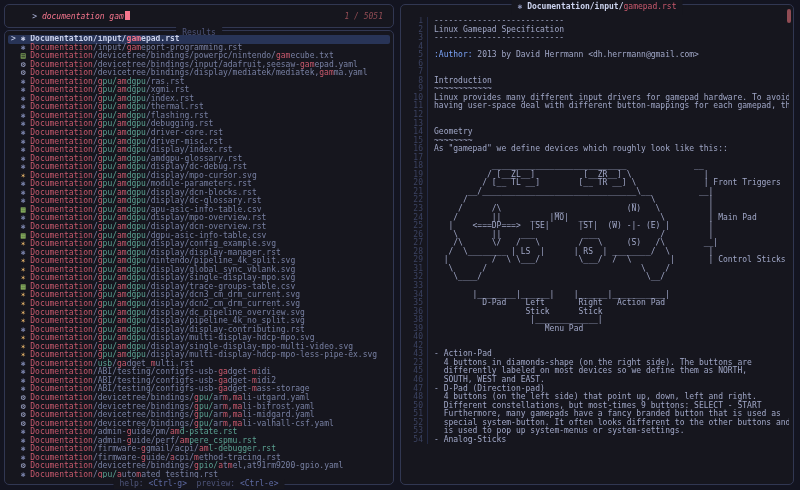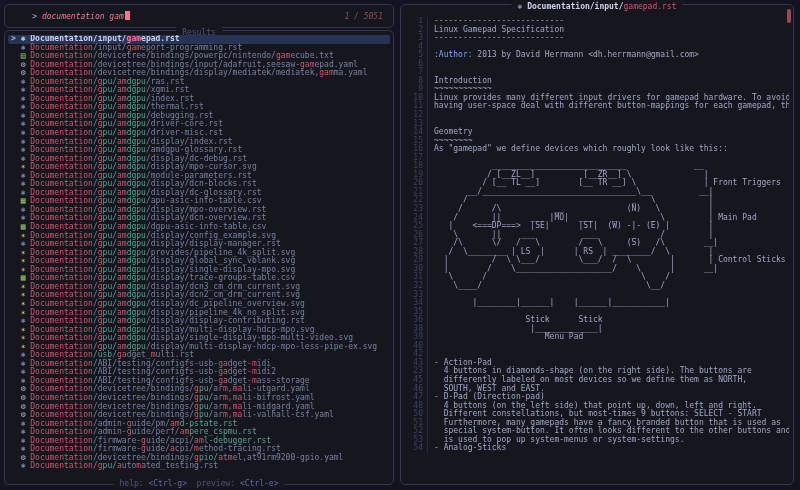--- a/index.html
+++ b/index.html
@@ -70,37 +70,38 @@
   <div id="rows">
       <div class="row selected"><span class="sel-caret">&gt; </span><span class="ficon" style="color: rgb(201, 208, 234);">✱ </span><span class="c-w">Documentation/input/</span><span class="c-m">gam</span><span class="c-w">epad.rst</span></div>
       <div class="row"><span class="sel-caret">  </span><span class="ficon" style="color: rgb(121, 130, 169);">✱ </span><span class="c-m">Documentation</span><span class="c-d">/input/</span><span class="c-m">gam</span><span class="c-d">eport-programming.rst</span></div>
       <div class="row"><span class="sel-caret">  </span><span class="ficon" style="color: rgb(158, 206, 106);">▤ </span><span class="c-m">Documentation</span><span class="c-d">/devicetree/bindings/powerpc/nintendo/</span><span class="c-m">gam</span><span class="c-d">ecube.txt</span></div>
       <div class="row"><span class="sel-caret">  </span><span class="ficon" style="color: rgb(169, 177, 214);">⚙ </span><span class="c-m">Documentation</span><span class="c-d">/devicetree/bindings/input/adafruit,seesaw-</span><span class="c-m">gam</span><span class="c-d">epad.yaml</span></div>
       <div class="row"><span class="sel-caret">  </span><span class="ficon" style="color: rgb(169, 177, 214);">⚙ </span><span class="c-m">Documentation</span><span class="c-d">/devicetree/bindings/display/mediatek/mediatek,</span><span class="c-m">gam</span><span class="c-d">ma.yaml</span></div>
       <div class="row"><span class="sel-caret">  </span><span class="ficon" style="color: rgb(121, 130, 169);">✱ </span><span class="c-m">Documentation</span><span class="c-d">/</span><span class="c-m">g</span><span class="c-t">pu/</span><span class="c-m">am</span><span class="c-t">dgpu</span><span class="c-d">/ras.rst</span></div>
       <div class="row"><span class="sel-caret">  </span><span class="ficon" style="color: rgb(121, 130, 169);">✱ </span><span class="c-m">Documentation</span><span class="c-d">/</span><span class="c-m">g</span><span class="c-t">pu/</span><span class="c-m">am</span><span class="c-t">dgpu</span><span class="c-d">/xgmi.rst</span></div>
       <div class="row"><span class="sel-caret">  </span><span class="ficon" style="color: rgb(121, 130, 169);">✱ </span><span class="c-m">Documentation</span><span class="c-d">/</span><span class="c-m">g</span><span class="c-t">pu/</span><span class="c-m">am</span><span class="c-t">dgpu</span><span class="c-d">/index.rst</span></div>
       <div class="row"><span class="sel-caret">  </span><span class="ficon" style="color: rgb(121, 130, 169);">✱ </span><span class="c-m">Documentation</span><span class="c-d">/</span><span class="c-m">g</span><span class="c-t">pu/</span><span class="c-m">am</span><span class="c-t">dgpu</span><span class="c-d">/thermal.rst</span></div>
+      <div class="row"><span class="sel-caret">  </span><span class="ficon" style="color: rgb(121, 130, 169);">✱ </span><span class="c-m">Documentation</span><span class="c-d">/</span><span class="c-m">g</span><span class="c-t">pu/</span><span class="c-m">am</span><span class="c-t">dgpu</span><span class="c-d">/flashing.rst</span></div>
       <div class="row"><span class="sel-caret">  </span><span class="ficon" style="color: rgb(121, 130, 169);">✱ </span><span class="c-m">Documentation</span><span class="c-d">/</span><span class="c-m">g</span><span class="c-t">pu/</span><span class="c-m">am</span><span class="c-t">dgpu</span><span class="c-d">/debugging.rst</span></div>
       <div class="row"><span class="sel-caret">  </span><span class="ficon" style="color: rgb(121, 130, 169);">✱ </span><span class="c-m">Documentation</span><span class="c-d">/</span><span class="c-m">g</span><span class="c-t">pu/</span><span class="c-m">am</span><span class="c-t">dgpu</span><span class="c-d">/driver-core.rst</span></div>
       <div class="row"><span class="sel-caret">  </span><span class="ficon" style="color: rgb(121, 130, 169);">✱ </span><span class="c-m">Documentation</span><span class="c-d">/</span><span class="c-m">g</span><span class="c-t">pu/</span><span class="c-m">am</span><span class="c-t">dgpu</span><span class="c-d">/driver-misc.rst</span></div>
       <div class="row"><span class="sel-caret">  </span><span class="ficon" style="color: rgb(121, 130, 169);">✱ </span><span class="c-m">Documentation</span><span class="c-d">/</span><span class="c-m">g</span><span class="c-t">pu/</span><span class="c-m">am</span><span class="c-t">dgpu</span><span class="c-d">/display/index.rst</span></div>
       <div class="row"><span class="sel-caret">  </span><span class="ficon" style="color: rgb(121, 130, 169);">✱ </span><span class="c-m">Documentation</span><span class="c-d">/</span><span class="c-m">g</span><span class="c-t">pu/</span><span class="c-m">am</span><span class="c-t">dgpu</span><span class="c-d">/amdgpu-glossary.rst</span></div>
       <div class="row"><span class="sel-caret">  </span><span class="ficon" style="color: rgb(121, 130, 169);">✱ </span><span class="c-m">Documentation</span><span class="c-d">/</span><span class="c-m">g</span><span class="c-t">pu/</span><span class="c-m">am</span><span class="c-t">dgpu</span><span class="c-d">/display/dc-debug.rst</span></div>
       <div class="row"><span class="sel-caret">  </span><span class="ficon" style="color: rgb(224, 175, 104);">✶ </span><span class="c-m">Documentation</span><span class="c-d">/</span><span class="c-m">g</span><span class="c-t">pu/</span><span class="c-m">am</span><span class="c-t">dgpu</span><span class="c-d">/display/mpo-cursor.svg</span></div>
       <div class="row"><span class="sel-caret">  </span><span class="ficon" style="color: rgb(121, 130, 169);">✱ </span><span class="c-m">Documentation</span><span class="c-d">/</span><span class="c-m">g</span><span class="c-t">pu/</span><span class="c-m">am</span><span class="c-t">dgpu</span><span class="c-d">/module-parameters.rst</span></div>
       <div class="row"><span class="sel-caret">  </span><span class="ficon" style="color: rgb(121, 130, 169);">✱ </span><span class="c-m">Documentation</span><span class="c-d">/</span><span class="c-m">g</span><span class="c-t">pu/</span><span class="c-m">am</span><span class="c-t">dgpu</span><span class="c-d">/display/dcn-blocks.rst</span></div>
       <div class="row"><span class="sel-caret">  </span><span class="ficon" style="color: rgb(121, 130, 169);">✱ </span><span class="c-m">Documentation</span><span class="c-d">/</span><span class="c-m">g</span><span class="c-t">pu/</span><span class="c-m">am</span><span class="c-t">dgpu</span><span class="c-d">/display/dc-glossary.rst</span></div>
       <div class="row"><span class="sel-caret">  </span><span class="ficon" style="color: rgb(158, 206, 106);">▦ </span><span class="c-m">Documentation</span><span class="c-d">/</span><span class="c-m">g</span><span class="c-t">pu/</span><span class="c-m">am</span><span class="c-t">dgpu</span><span class="c-d">/apu-asic-info-table.csv</span></div>
       <div class="row"><span class="sel-caret">  </span><span class="ficon" style="color: rgb(121, 130, 169);">✱ </span><span class="c-m">Documentation</span><span class="c-d">/</span><span class="c-m">g</span><span class="c-t">pu/</span><span class="c-m">am</span><span class="c-t">dgpu</span><span class="c-d">/display/mpo-overview.rst</span></div>
       <div class="row"><span class="sel-caret">  </span><span class="ficon" style="color: rgb(121, 130, 169);">✱ </span><span class="c-m">Documentation</span><span class="c-d">/</span><span class="c-m">g</span><span class="c-t">pu/</span><span class="c-m">am</span><span class="c-t">dgpu</span><span class="c-d">/display/dcn-overview.rst</span></div>
       <div class="row"><span class="sel-caret">  </span><span class="ficon" style="color: rgb(158, 206, 106);">▦ </span><span class="c-m">Documentation</span><span class="c-d">/</span><span class="c-m">g</span><span class="c-t">pu/</span><span class="c-m">am</span><span class="c-t">dgpu</span><span class="c-d">/dgpu-asic-info-table.csv</span></div>
       <div class="row"><span class="sel-caret">  </span><span class="ficon" style="color: rgb(224, 175, 104);">✶ </span><span class="c-m">Documentation</span><span class="c-d">/</span><span class="c-m">g</span><span class="c-t">pu/</span><span class="c-m">am</span><span class="c-t">dgpu</span><span class="c-d">/display/config_example.svg</span></div>
       <div class="row"><span class="sel-caret">  </span><span class="ficon" style="color: rgb(121, 130, 169);">✱ </span><span class="c-m">Documentation</span><span class="c-d">/</span><span class="c-m">g</span><span class="c-t">pu/</span><span class="c-m">am</span><span class="c-t">dgpu</span><span class="c-d">/display/display-manager.rst</span></div>
-      <div class="row"><span class="sel-caret">  </span><span class="ficon" style="color: rgb(224, 175, 104);">✶ </span><span class="c-m">Documentation</span><span class="c-d">/</span><span class="c-m">g</span><span class="c-t">pu/</span><span class="c-m">am</span><span class="c-t">dgpu</span><span class="c-d">/provides/pipeline_4k_split.svg</span></div>
+      <div class="row"><span class="sel-caret">  </span><span class="ficon" style="color: rgb(224, 175, 104);">✶ </span><span class="c-m">Documentation</span><span class="c-d">/</span><span class="c-m">g</span><span class="c-t">pu/</span><span class="c-m">am</span><span class="c-t">dgpu</span><span class="c-d">/nintendo/pipeline_4k_split.svg</span></div>
       <div class="row"><span class="sel-caret">  </span><span class="ficon" style="color: rgb(224, 175, 104);">✶ </span><span class="c-m">Documentation</span><span class="c-d">/</span><span class="c-m">g</span><span class="c-t">pu/</span><span class="c-m">am</span><span class="c-t">dgpu</span><span class="c-d">/display/global_sync_vblank.svg</span></div>
       <div class="row"><span class="sel-caret">  </span><span class="ficon" style="color: rgb(224, 175, 104);">✶ </span><span class="c-m">Documentation</span><span class="c-d">/</span><span class="c-m">g</span><span class="c-t">pu/</span><span class="c-m">am</span><span class="c-t">dgpu</span><span class="c-d">/display/single-display-mpo.svg</span></div>
       <div class="row"><span class="sel-caret">  </span><span class="ficon" style="color: rgb(158, 206, 106);">▦ </span><span class="c-m">Documentation</span><span class="c-d">/</span><span class="c-m">g</span><span class="c-t">pu/</span><span class="c-m">am</span><span class="c-t">dgpu</span><span class="c-d">/display/trace-groups-table.csv</span></div>
       <div class="row"><span class="sel-caret">  </span><span class="ficon" style="color: rgb(224, 175, 104);">✶ </span><span class="c-m">Documentation</span><span class="c-d">/</span><span class="c-m">g</span><span class="c-t">pu/</span><span class="c-m">am</span><span class="c-t">dgpu</span><span class="c-d">/display/dcn3_cm_drm_current.svg</span></div>
       <div class="row"><span class="sel-caret">  </span><span class="ficon" style="color: rgb(224, 175, 104);">✶ </span><span class="c-m">Documentation</span><span class="c-d">/</span><span class="c-m">g</span><span class="c-t">pu/</span><span class="c-m">am</span><span class="c-t">dgpu</span><span class="c-d">/display/dcn2_cm_drm_current.svg</span></div>
       <div class="row"><span class="sel-caret">  </span><span class="ficon" style="color: rgb(224, 175, 104);">✶ </span><span class="c-m">Documentation</span><span class="c-d">/</span><span class="c-m">g</span><span class="c-t">pu/</span><span class="c-m">am</span><span class="c-t">dgpu</span><span class="c-d">/display/dc_pipeline_overview.svg</span></div>
       <div class="row"><span class="sel-caret">  </span><span class="ficon" style="color: rgb(224, 175, 104);">✶ </span><span class="c-m">Documentation</span><span class="c-d">/</span><span class="c-m">g</span><span class="c-t">pu/</span><span class="c-m">am</span><span class="c-t">dgpu</span><span class="c-d">/display/pipeline_4k_no_split.svg</span></div>
       <div class="row"><span class="sel-caret">  </span><span class="ficon" style="color: rgb(121, 130, 169);">✱ </span><span class="c-m">Documentation</span><span class="c-d">/</span><span class="c-m">g</span><span class="c-t">pu/</span><span class="c-m">am</span><span class="c-t">dgpu</span><span class="c-d">/display/display-contributing.rst</span></div>
       <div class="row"><span class="sel-caret">  </span><span class="ficon" style="color: rgb(224, 175, 104);">✶ </span><span class="c-m">Documentation</span><span class="c-d">/</span><span class="c-m">g</span><span class="c-t">pu/</span><span class="c-m">am</span><span class="c-t">dgpu</span><span class="c-d">/display/multi-display-hdcp-mpo.svg</span></div>
       <div class="row"><span class="sel-caret">  </span><span class="ficon" style="color: rgb(224, 175, 104);">✶ </span><span class="c-m">Documentation</span><span class="c-d">/</span><span class="c-m">g</span><span class="c-t">pu/</span><span class="c-m">am</span><span class="c-t">dgpu</span><span class="c-d">/display/single-display-mpo-multi-video.svg</span></div>
@@ -108,21 +109,21 @@
       <div class="row"><span class="sel-caret">  </span><span class="ficon" style="color: rgb(121, 130, 169);">✱ </span><span class="c-m">Documentation</span><span class="c-d">/</span><span class="c-t">usb</span><span class="c-d">/</span><span class="c-m">ga</span><span class="c-d">dget_</span><span class="c-m">m</span><span class="c-d">ulti.rst</span></div>
       <div class="row"><span class="sel-caret">  </span><span class="ficon" style="color: rgb(121, 130, 169);">✱ </span><span class="c-m">Documentation</span><span class="c-d">/ABI/testing/configfs-usb-</span><span class="c-m">ga</span><span class="c-d">dget-</span><span class="c-m">m</span><span class="c-d">idi</span></div>
       <div class="row"><span class="sel-caret">  </span><span class="ficon" style="color: rgb(121, 130, 169);">✱ </span><span class="c-m">Documentation</span><span class="c-d">/ABI/testing/configfs-usb-</span><span class="c-m">ga</span><span class="c-d">dget-</span><span class="c-m">m</span><span class="c-d">idi2</span></div>
       <div class="row"><span class="sel-caret">  </span><span class="ficon" style="color: rgb(121, 130, 169);">✱ </span><span class="c-m">Documentation</span><span class="c-d">/ABI/testing/configfs-usb-</span><span class="c-m">ga</span><span class="c-d">dget-</span><span class="c-m">m</span><span class="c-d">ass-storage</span></div>
       <div class="row"><span class="sel-caret">  </span><span class="ficon" style="color: rgb(169, 177, 214);">⚙ </span><span class="c-m">Documentation</span><span class="c-d">/devicetree/bindings/</span><span class="c-m">g</span><span class="c-t">pu/</span><span class="c-d">ar</span><span class="c-m">m</span><span class="c-d">,</span><span class="c-m">ma</span><span class="c-d">li-utgard.yaml</span></div>
       <div class="row"><span class="sel-caret">  </span><span class="ficon" style="color: rgb(169, 177, 214);">⚙ </span><span class="c-m">Documentation</span><span class="c-d">/devicetree/bindings/</span><span class="c-m">g</span><span class="c-t">pu/</span><span class="c-d">ar</span><span class="c-m">m</span><span class="c-d">,</span><span class="c-m">ma</span><span class="c-d">li-bifrost.yaml</span></div>
       <div class="row"><span class="sel-caret">  </span><span class="ficon" style="color: rgb(169, 177, 214);">⚙ </span><span class="c-m">Documentation</span><span class="c-d">/devicetree/bindings/</span><span class="c-m">g</span><span class="c-t">pu/</span><span class="c-d">ar</span><span class="c-m">m</span><span class="c-d">,</span><span class="c-m">ma</span><span class="c-d">li-midgard.yaml</span></div>
       <div class="row"><span class="sel-caret">  </span><span class="ficon" style="color: rgb(169, 177, 214);">⚙ </span><span class="c-m">Documentation</span><span class="c-d">/devicetree/bindings/</span><span class="c-m">g</span><span class="c-t">pu/</span><span class="c-d">ar</span><span class="c-m">m</span><span class="c-d">,</span><span class="c-m">ma</span><span class="c-d">li-valhall-csf.yaml</span></div>
       <div class="row"><span class="sel-caret">  </span><span class="ficon" style="color: rgb(121, 130, 169);">✱ </span><span class="c-m">Documentation</span><span class="c-d">/admin-</span><span class="c-m">g</span><span class="c-d">uide/pm/</span><span class="c-m">am</span><span class="c-t">d-pstate.rst</span></div>
       <div class="row"><span class="sel-caret">  </span><span class="ficon" style="color: rgb(121, 130, 169);">✱ </span><span class="c-m">Documentation</span><span class="c-d">/admin-</span><span class="c-m">g</span><span class="c-d">uide/perf/</span><span class="c-m">am</span><span class="c-t">pere_cspmu.rst</span></div>
-      <div class="row"><span class="sel-caret">  </span><span class="ficon" style="color: rgb(121, 130, 169);">✱ </span><span class="c-m">Documentation</span><span class="c-d">/firmware-</span><span class="c-m">g</span><span class="c-d">uide/acpi/</span><span class="c-m">am</span><span class="c-t">l-debugger.rst</span></div>
+      <div class="row"><span class="sel-caret">  </span><span class="ficon" style="color: rgb(121, 130, 169);">✱ </span><span class="c-m">Documentation</span><span class="c-d">/firmware-</span><span class="c-m">g</span><span class="c-d">gmail/acpi/</span><span class="c-m">am</span><span class="c-t">l-debugger.rst</span></div>
       <div class="row"><span class="sel-caret">  </span><span class="ficon" style="color: rgb(121, 130, 169);">✱ </span><span class="c-m">Documentation</span><span class="c-d">/firmware-</span><span class="c-m">g</span><span class="c-d">uide/</span><span class="c-m">a</span><span class="c-d">cpi/</span><span class="c-m">m</span><span class="c-d">ethod-tracing.rst</span></div>
       <div class="row"><span class="sel-caret">  </span><span class="ficon" style="color: rgb(169, 177, 214);">⚙ </span><span class="c-m">Documentation</span><span class="c-d">/devicetree/bindings/</span><span class="c-m">g</span><span class="c-t">pio/</span><span class="c-m">a</span><span class="c-d">t</span><span class="c-m">m</span><span class="c-d">el,at91rm9200-gpio.yaml</span></div>
       <div class="row"><span class="sel-caret">  </span><span class="ficon" style="color: rgb(121, 130, 169);">✱ </span><span class="c-m">Documentation</span><span class="c-d">/</span><span class="c-m">g</span><span class="c-t">pu/</span><span class="c-m">a</span><span class="c-d">uto</span><span class="c-m">m</span><span class="c-d">ated_testing.rst</span></div>
     </div>
   <span id="help-line"><span>help:</span><span> </span><span class="key">&lt;Ctrl-g&gt;</span><span>  </span><span>preview:</span><span> </span><span class="key">&lt;Ctrl-e&gt;</span></span>
 </div>
 
 <div class="box" id="preview-box">
   <span class="border-title" id="preview-title"><span class="ticon">✱</span><span> </span><span class="dir">Documentation/input/</span><span class="file">gamepad.rst</span></span>
   <div id="plines">
@@ -235,41 +236,38 @@
       </div>
       <div class="pline">
         <span class="lnum">28</span>
         <span class="ptext">   /  \________ | LS  |      | RS  | ________/  \        |</span>
       </div>
       <div class="pline">
         <span class="lnum">29</span>
         <span class="ptext">  |         /  \ \___/        \___/  /  \        |       | Control Sticks</span>
       </div>
       <div class="pline">
-        <span class="lnum">30</span>
-        <span class="ptext">  |        /    \____________________/    \      |      __|</span>
-      </div>
-      <div class="pline">
         <span class="lnum">31</span>
         <span class="ptext">   \      /                                \    /</span>
       </div>
       <div class="pline">
         <span class="lnum">32</span>
         <span class="ptext">    \____/                                  \__/</span>
       </div>
       <div class="pline">
         <span class="lnum">33</span>
         <span class="ptext"></span>
       </div>
       <div class="pline">
         <span class="lnum">34</span>
         <span class="ptext">        |________|______|    |______|___________|</span>
       </div>
       <div class="pline">
         <span class="lnum">35</span>
+        <span class="ptext">          D-Pad    Left       Right   Action Pad</span>
       </div>
       <div class="pline">
         <span class="lnum">36</span>
         <span class="ptext">                   Stick      Stick</span>
       </div>
       <div class="pline">
         <span class="lnum">38</span>
         <span class="ptext">                    |_____________|</span>
       </div>
       <div class="pline">

